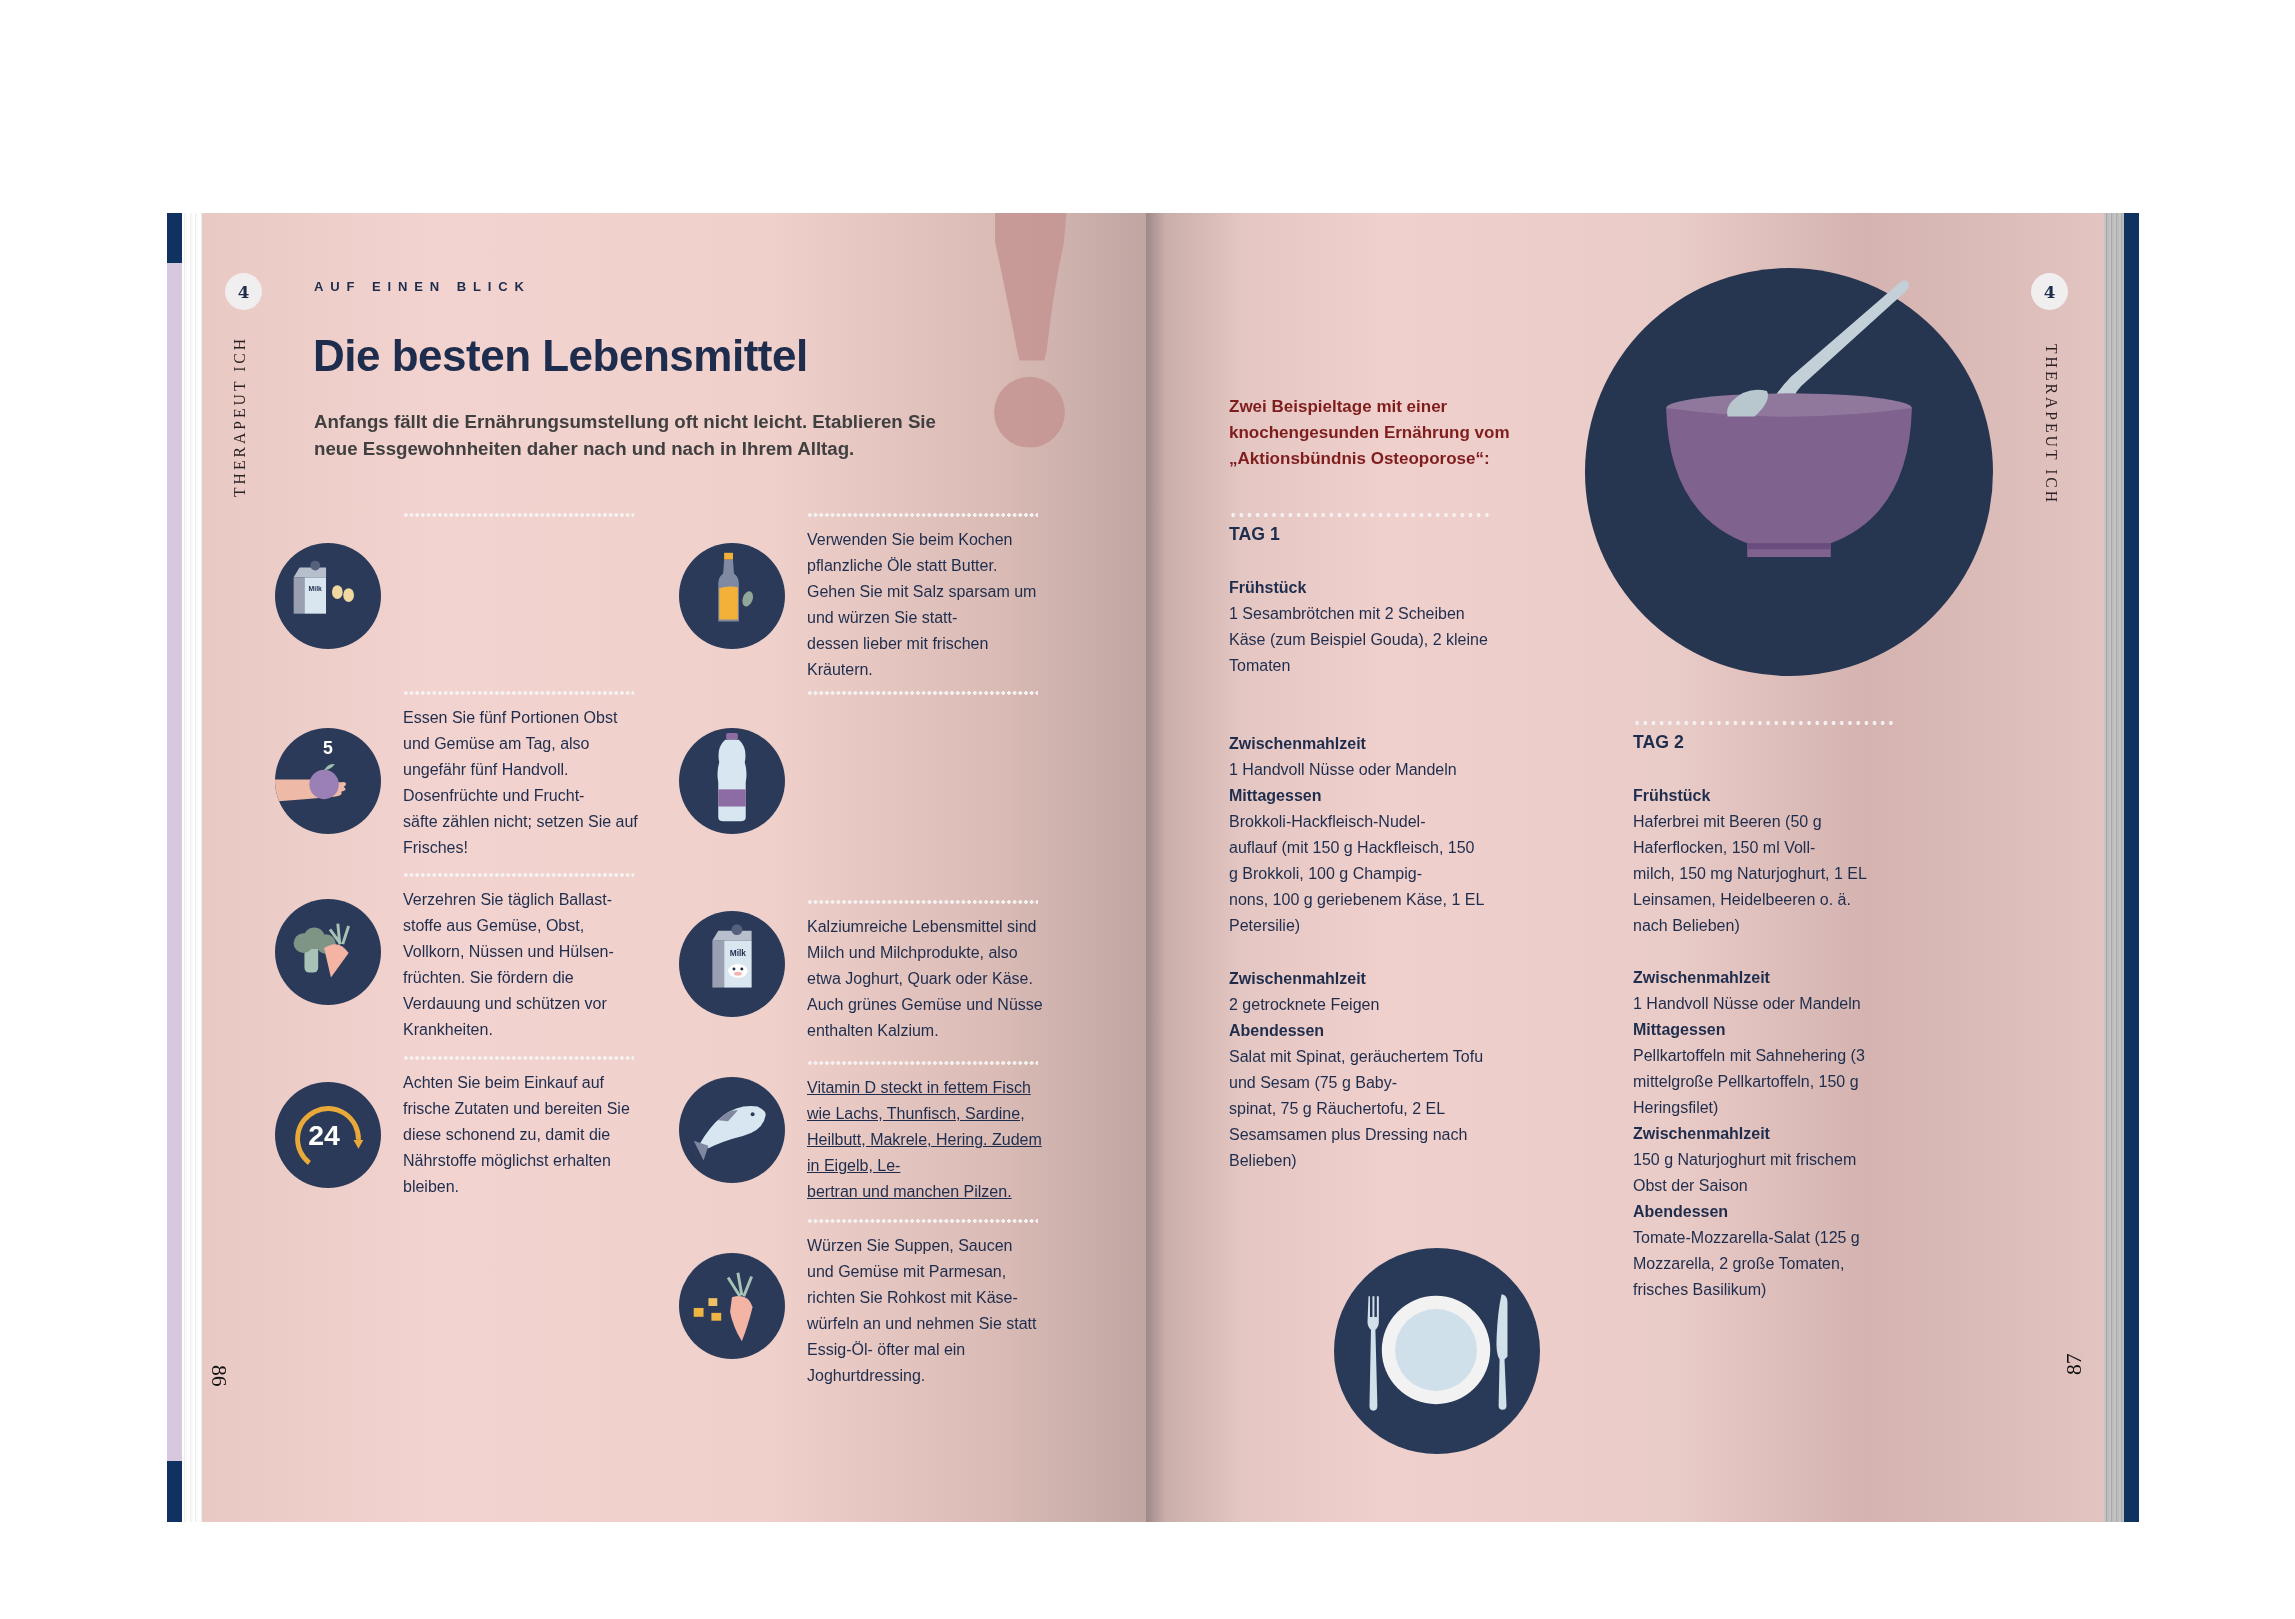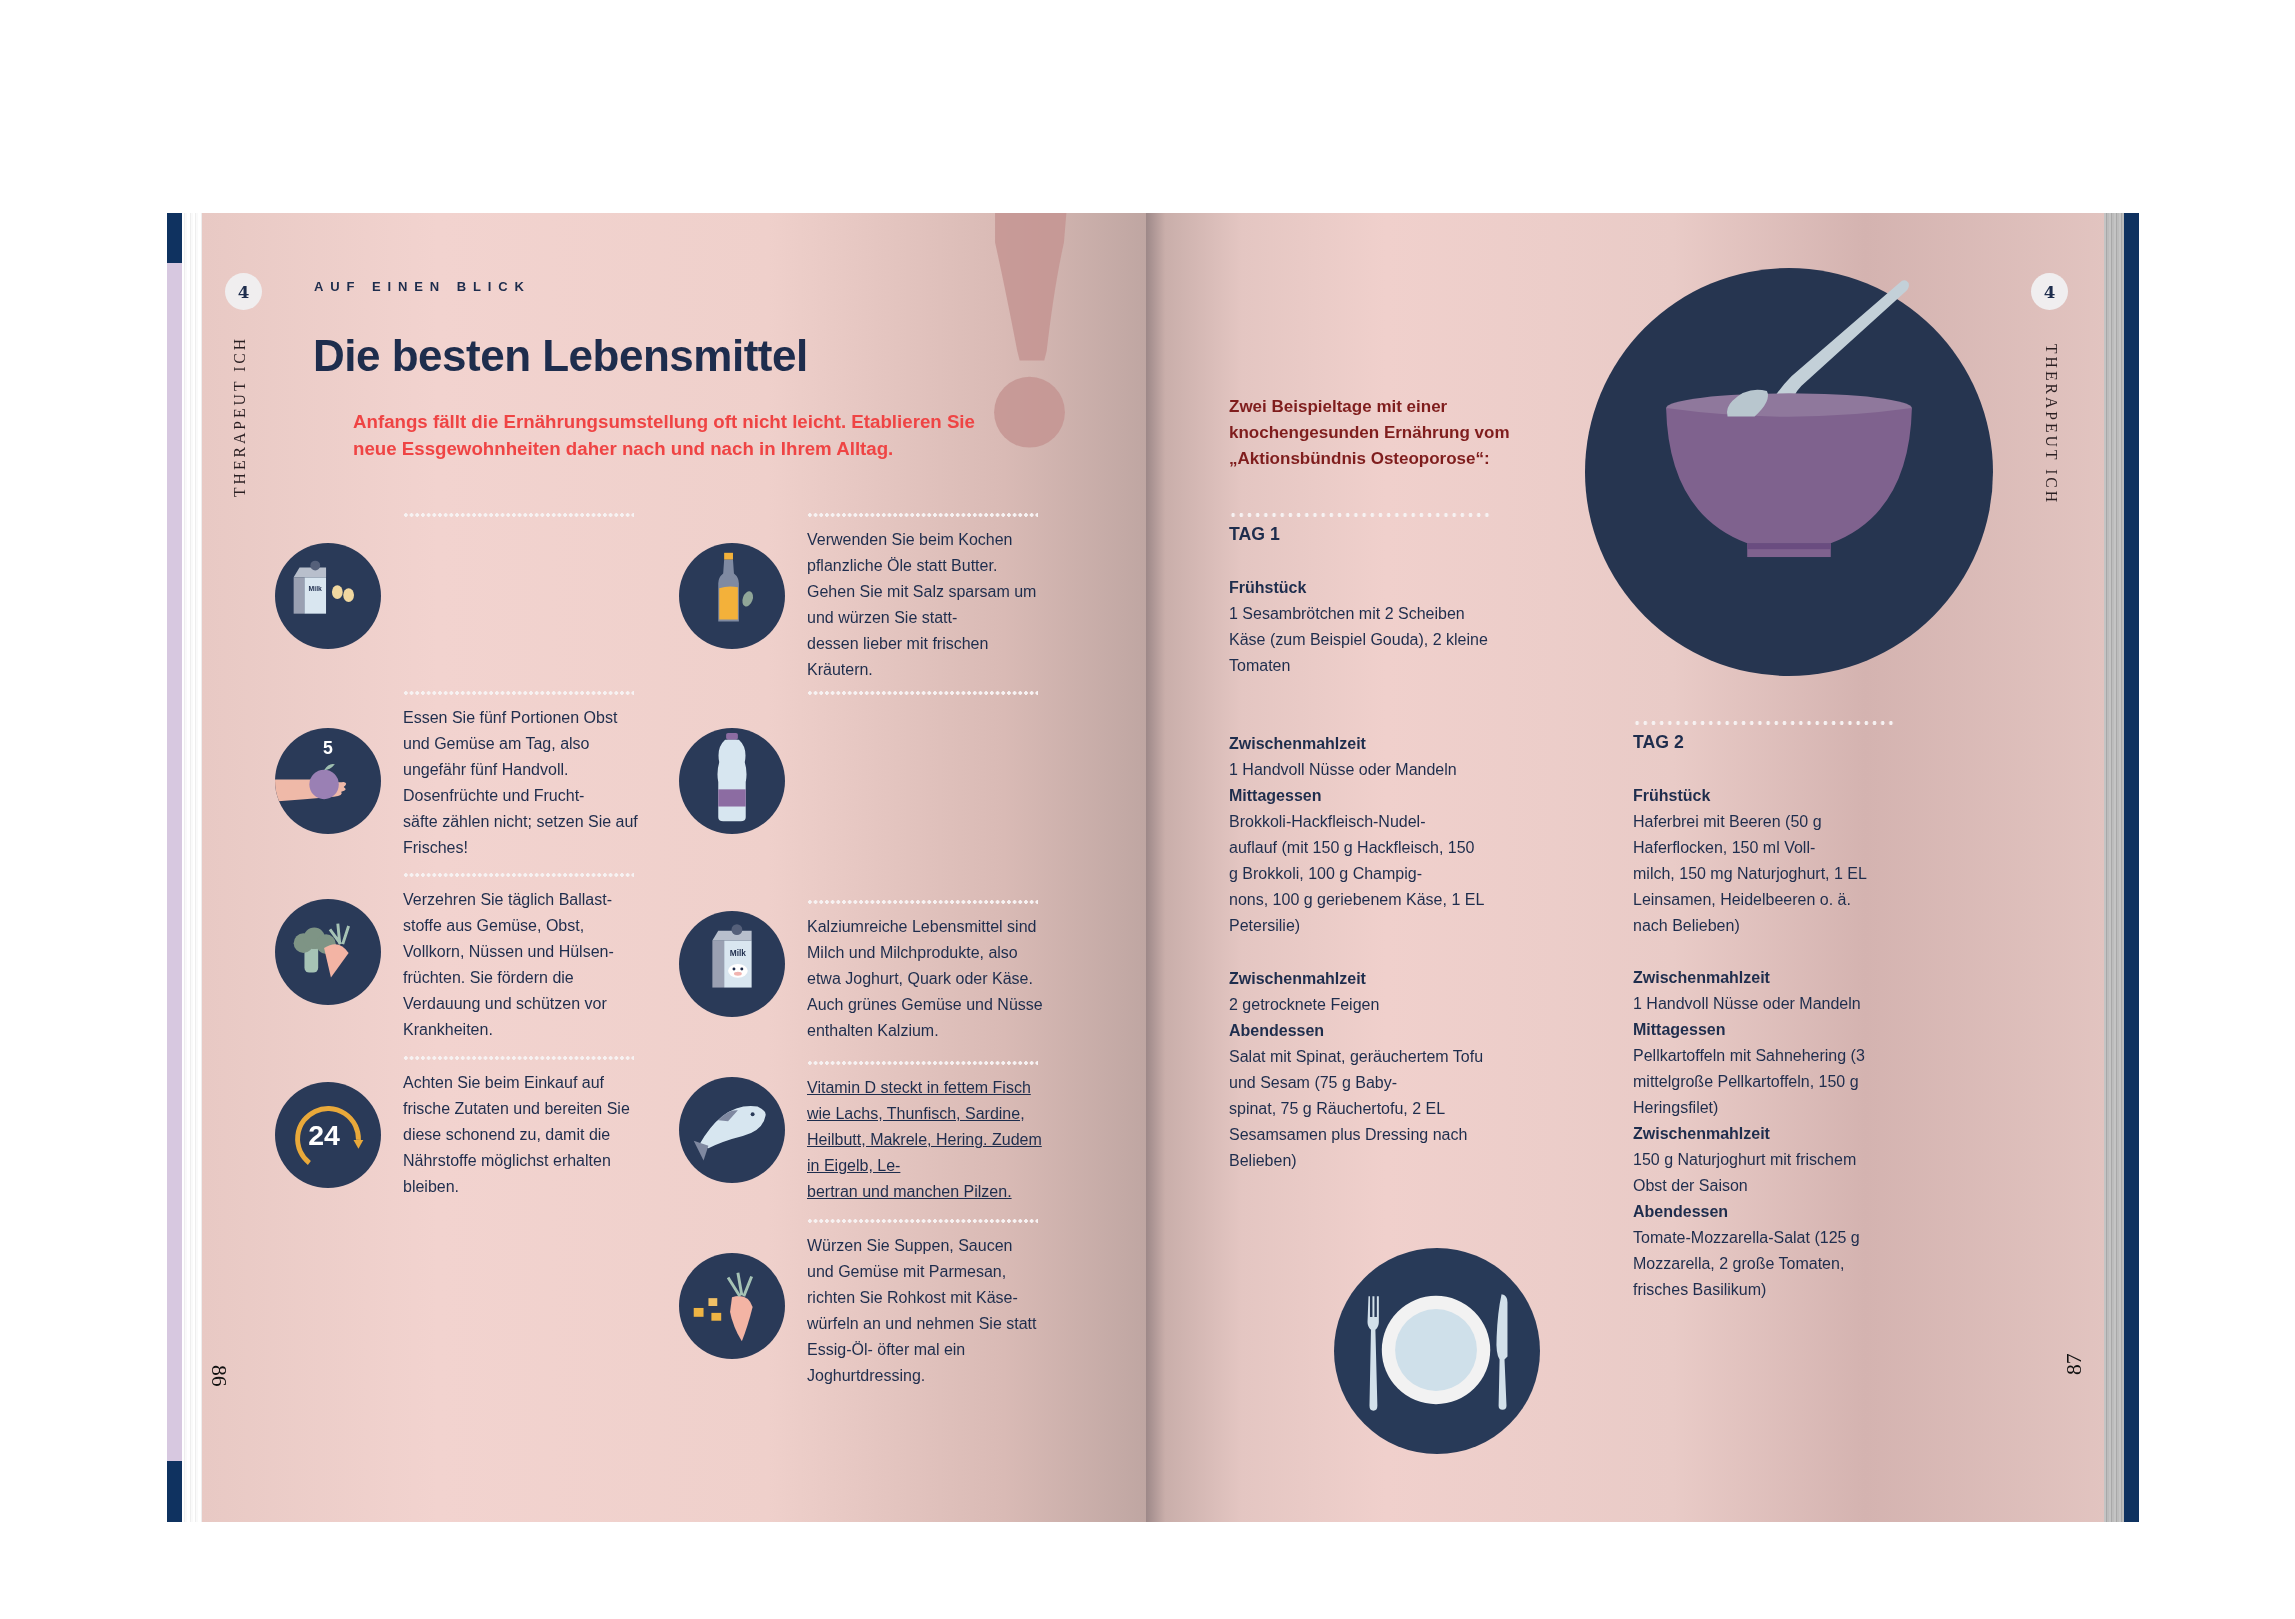--- a/index.html
+++ b/index.html
@@ -23,21 +23,21 @@
   
   .chapter-badge { position: absolute; width: 37px; height: 37px; border-radius: 50%; background: #f0eeef;
     display: flex; align-items: center; justify-content: center;
     font-family: "DejaVu Serif", serif; font-weight: bold; font-size: 16.7px; color: #1e2d4d; }
   .running-head { position: absolute; font-family: "Liberation Serif", serif; font-size: 15.7px; letter-spacing: 3px; color: #2a1f22; white-space: nowrap; }
   .page-number { position: absolute; font-family: "Liberation Serif", serif; font-size: 21.7px; color: #111; white-space: nowrap; }
 
   
   .kicker { position: absolute; left: 314px; top: 279px; font-size: 13px; letter-spacing: 6.9px; font-weight: bold; color: #1e2d4d; }
   .title { position: absolute; left: 313px; top: 331px; font-size: 44px; font-weight: bold; color: #1e2d4d; letter-spacing: -0.5px; }
-  .intro { position: absolute; left: 314px; top: 409px; width: 640px; font-size: 18.7px; line-height: 26.6px; font-weight: bold; color: #ef4444; margin-left: 39px; }
+  .intro { position: absolute; left: 314px; top: 409px; width: 640px; font-size: 18.7px; line-height: 26.6px; font-weight: bold; color: #404040; }
   .exclaim { position: absolute; left: 990px; top: 213px; width: 79px; height: 241px; }
 
   .tip { position: absolute; width: 384px; }
   .tip .dots { position: absolute; left: 133px; top: 0; width: 231px; height: 3.9px;
     background-image: radial-gradient(circle, #f7f2f2 1.7px, transparent 2px); background-size: 5.7px 3.9px; background-repeat: repeat-x; }
   .tip .icon-circle { position: absolute; left: 4.9px; width: 106px; height: 106px; border-radius: 50%; background: #2a3a58; overflow: hidden; }
   .tip .tip-text { position: absolute; left: 133px; top: 13.8px; width: 236px; font-size: 16px; line-height: 26px; color: #1e2d4d; }
 
   
   .menu-intro { position: absolute; left: 1229px; top: 394px; width: 344px; font-size: 17px; line-height: 26px; font-weight: bold; color: #7f1d1d; }

